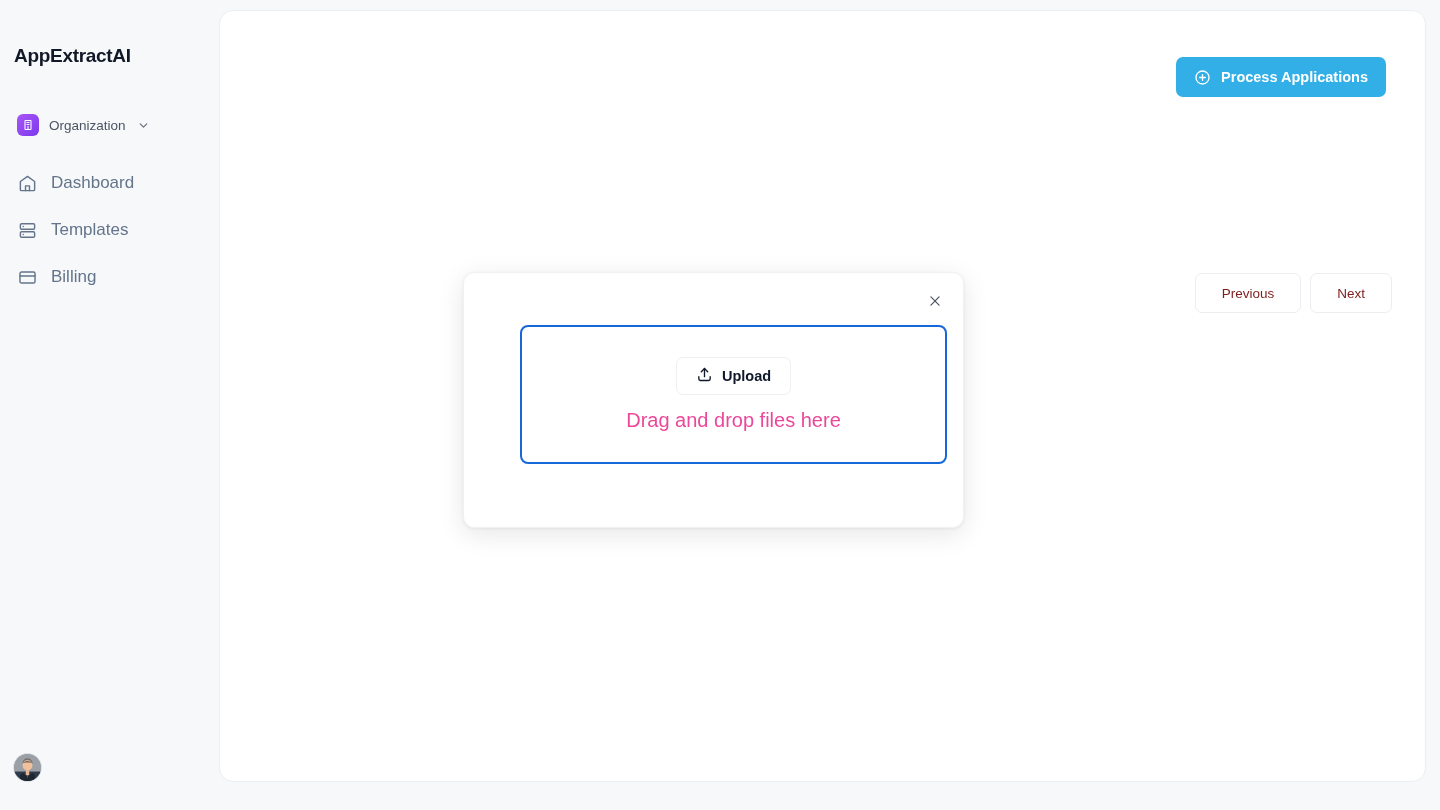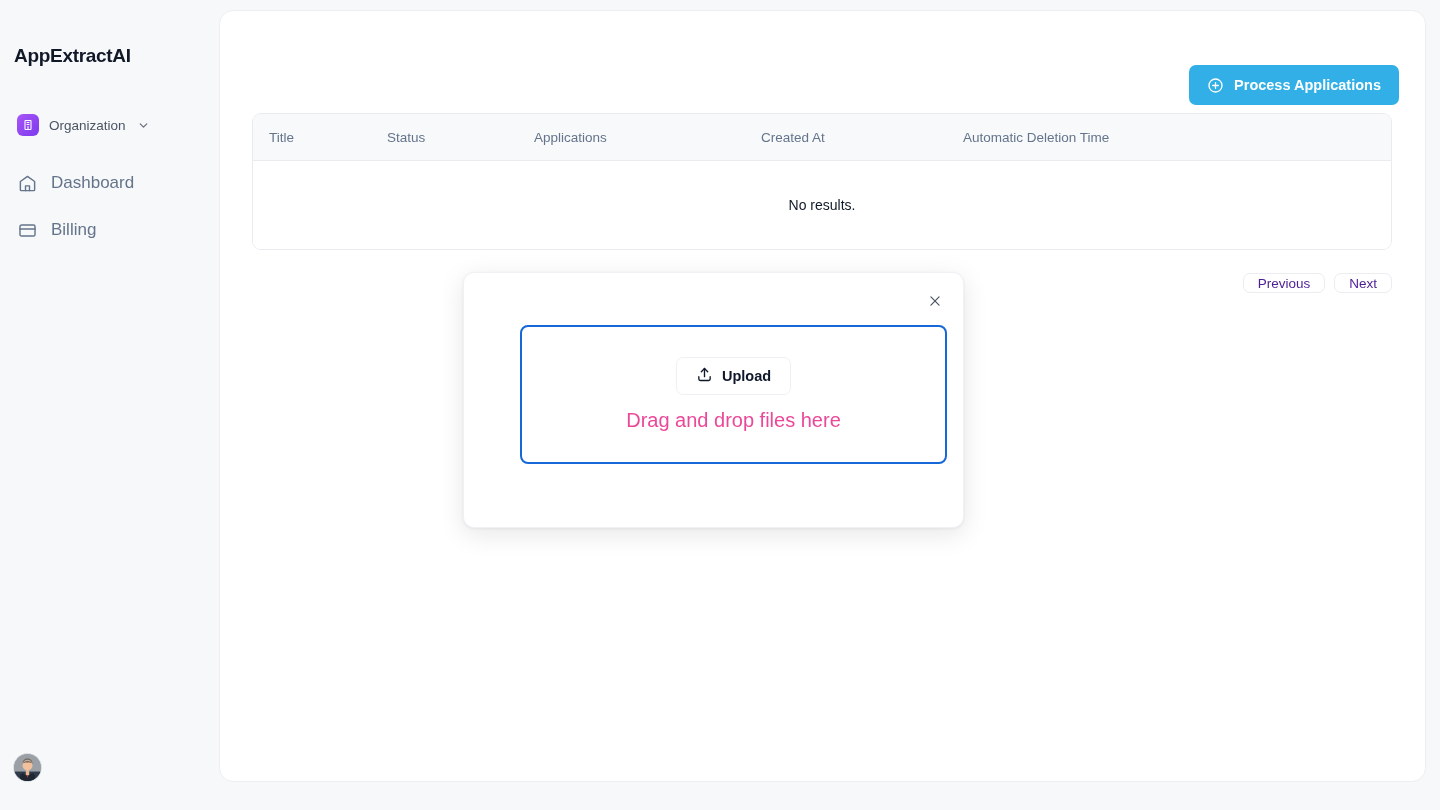--- a/index.html
+++ b/index.html
@@ -125,25 +125,25 @@
     width: 100%;
     height: 100%;
     background: #ffffff;
     border: 1px solid #eceef1;
     border-radius: 14px;
     overflow: hidden;
   }
 
   .topbar {
     position: absolute;
-    right: 26px;
+    right: 39px;
     top: 46px;
     height: 48px;
     display: flex;
-    align-items: flex-end;
+    align-items: flex-start;
   }
   .btn-primary {
     display: flex;
     align-items: center;
     gap: 10px;
     height: 40px;
     padding: 0 18px;
     border: none;
     border-radius: 7px;
     background: #31afe6;
@@ -199,26 +199,26 @@
   }
 
   .pager {
     position: absolute;
     right: 33px;
     top: 262px;
     display: flex;
     gap: 9px;
   }
   .btn-ghost {
-    height: 20px;
-    padding: 0 14px;
+    height: 40px;
+    padding: 0 26px;
     border: 1px solid #ebedf0;
     border-radius: 7px;
     background: #ffffff;
-    color: #4c1d95;
+    color: #7f1d1d;
     font-size: 13.5px;
     font-family: "Liberation Sans", sans-serif;
     cursor: pointer;
     white-space: nowrap;
   }
 
   
   .modal {
     position: absolute;
     left: 243px;
@@ -311,20 +311,31 @@
       <div class="nav-item">
         <span class="nav-icon">
           <svg width="19" height="19" viewBox="0 0 24 24" fill="none" stroke="currentColor" stroke-width="1.8" stroke-linecap="round" stroke-linejoin="round">
             <path d="M3 9.5L12 3l9 6.5V20a1 1 0 0 1-1 1H4a1 1 0 0 1-1-1z"></path>
             <path d="M9.5 21v-6h5v6"></path>
           </svg>
         </span>
         <span class="nav-label">Dashboard</span>
       </div>
 
+      <div class="nav-item">
+        <span class="nav-icon">
+          <svg width="19" height="19" viewBox="0 0 24 24" fill="none" stroke="currentColor" stroke-width="1.8" stroke-linecap="round" stroke-linejoin="round">
+            <rect x="3" y="3.5" width="18" height="7" rx="1.6"></rect>
+            <rect x="3" y="13.5" width="18" height="7" rx="1.6"></rect>
+            <line x1="6.6" y1="7" x2="6.7" y2="7"></line>
+            <line x1="6.6" y1="17" x2="6.7" y2="17"></line>
+          </svg>
+        </span>
+        <span class="nav-label">Templates</span>
+      </div>
 
       <div class="nav-item">
         <span class="nav-icon">
           <svg width="19" height="19" viewBox="0 0 24 24" fill="none" stroke="currentColor" stroke-width="1.8" stroke-linecap="round" stroke-linejoin="round">
             <rect x="2.5" y="5" width="19" height="14" rx="2"></rect>
             <line x1="2.5" y1="10" x2="21.5" y2="10"></line>
           </svg>
         </span>
         <span class="nav-label">Billing</span>
       </div>
@@ -355,32 +366,20 @@
             <svg width="17" height="17" viewBox="0 0 24 24" fill="none" stroke="#ffffff" stroke-width="1.9" stroke-linecap="round" stroke-linejoin="round">
               <circle cx="12" cy="12" r="9.2"></circle>
               <line x1="12" y1="8" x2="12" y2="16"></line>
               <line x1="8" y1="12" x2="16" y2="12"></line>
             </svg>
           </span>
           <span>Process Applications</span>
         </button>
       </div>
 
-      <div class="table-card">
-        <div class="thead">
-          <div class="th c1">Title</div>
-          <div class="th c2">Status</div>
-          <div class="th c3">Applications</div>
-          <div class="th c4">Created At</div>
-          <div class="th c5">Automatic Deletion Time</div>
-        </div>
-        <div class="tbody">
-          <div class="no-results">No results.</div>
-        </div>
-      </div>
 
       <div class="pager">
         <button class="btn-ghost">Previous</button>
         <button class="btn-ghost">Next</button>
       </div>
 
       <div class="modal">
         <button class="modal-close">
           <svg width="14" height="14" viewBox="0 0 24 24" fill="none" stroke="currentColor" stroke-width="2.1" stroke-linecap="round">
             <line x1="5" y1="5" x2="19" y2="19"></line>

